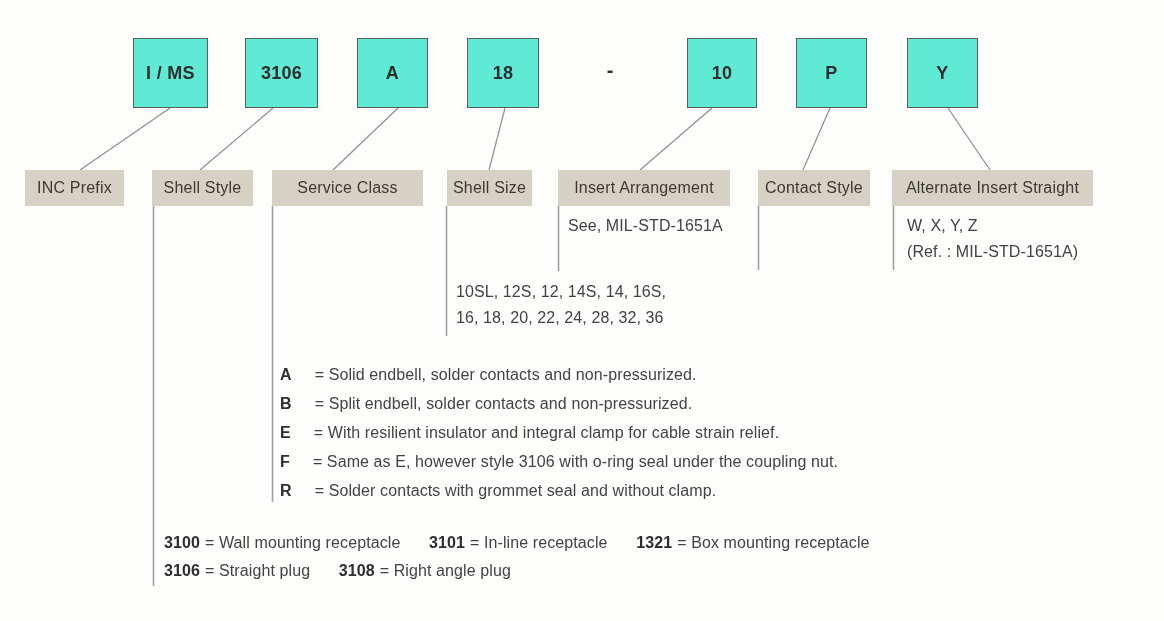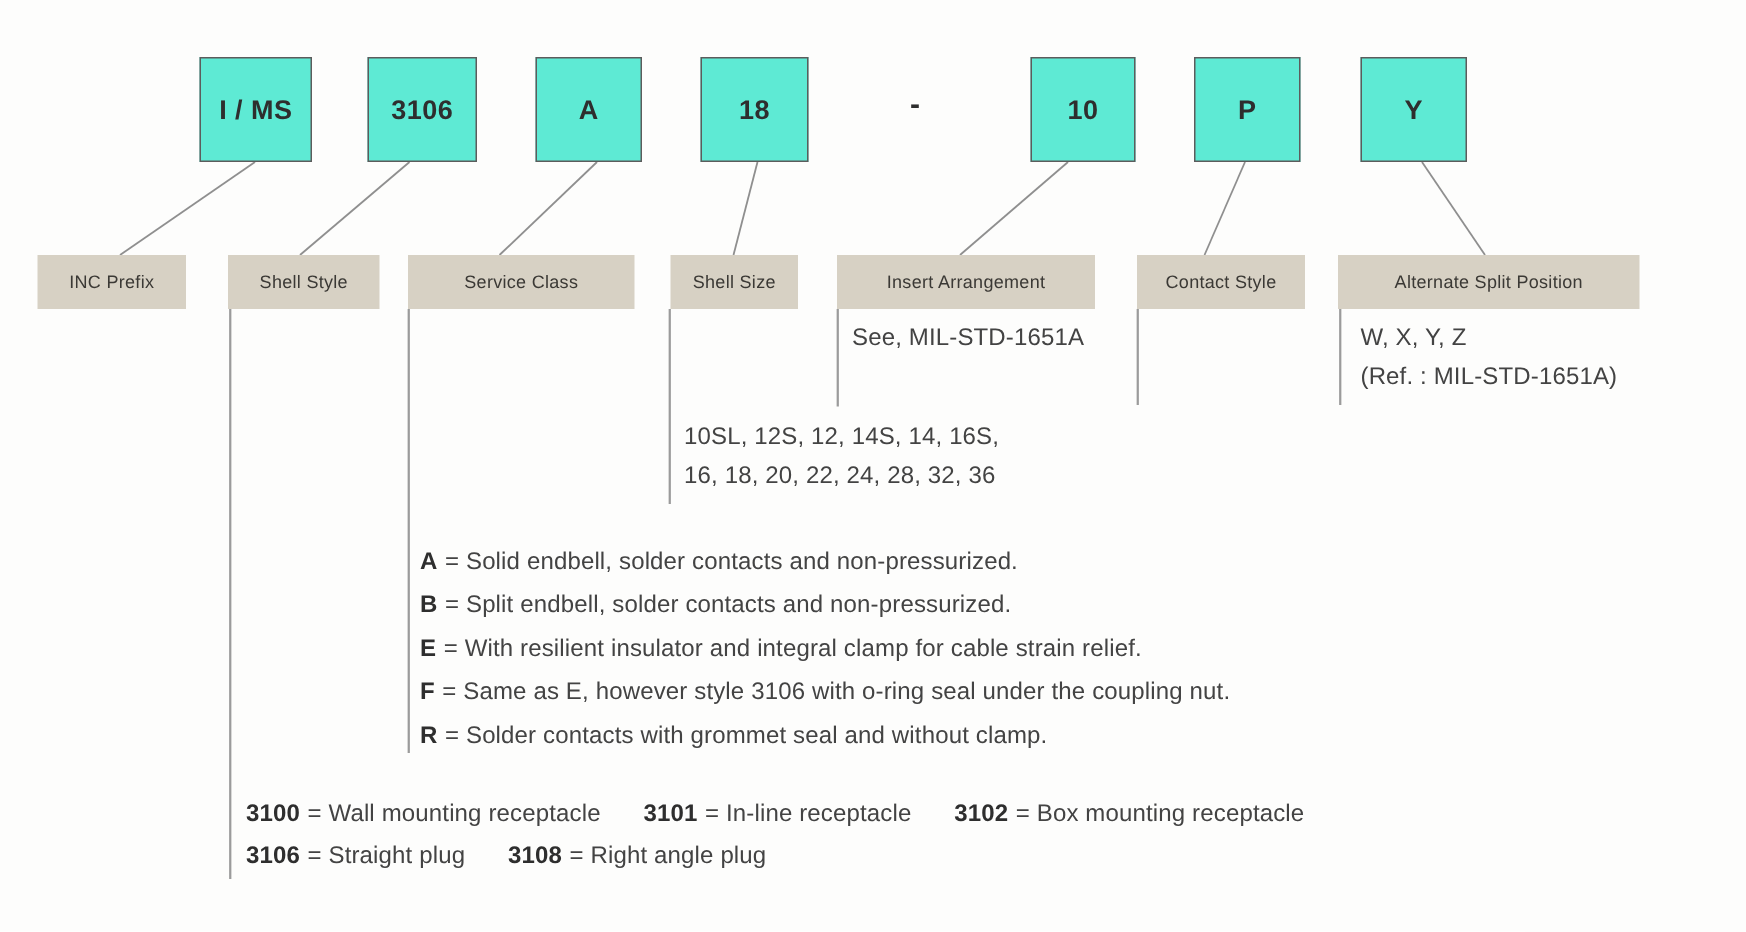--- a/index.html
+++ b/index.html
@@ -48,21 +48,21 @@
     color:var(--code-text);
   }
   .field-label{
     position:absolute;
     top:170px;
     height:36px;
     background:var(--label-bg);
     display:flex;
     align-items:center;
     justify-content:center;
-    font-size:12px;
+    font-size:16px;
     color:#3b3935;
     letter-spacing:.2px;
     white-space:nowrap;
     text-align:center;
   }
   .note{
     position:absolute;
     font-size:16px;
     color:var(--text);
     line-height:26px;
@@ -70,21 +70,21 @@
     letter-spacing:.1px;
   }
   .opt-row{
     position:absolute;
     font-size:16px;
     color:var(--text);
     white-space:nowrap;
     letter-spacing:.1px;
   }
   .opt-row b{color:var(--code-text);}
-  .opt-row .desc{margin-left:5px;}
+  .opt-row .desc{margin-left:23px;}
   .inline-opt{display:inline-block;margin-right:24px;}
   .inline-opt .desc{margin-left:5px;}
 </style>
 </head>
 <body>
 
 <div id="canvas">
 
   <svg class="lines" width="1164" height="621">
 
@@ -112,21 +112,21 @@
   <div class="code-box" style="left:687px;width:70px">10</div>
   <div class="code-box" style="left:796px;width:71px">P</div>
   <div class="code-box" style="left:907px;width:71px">Y</div>
 
   <div class="field-label" style="left:25px;width:99px">INC Prefix</div>
   <div class="field-label" style="left:152px;width:101px">Shell Style</div>
   <div class="field-label" style="left:272px;width:151px">Service Class</div>
   <div class="field-label" style="left:558px;width:172px">Insert Arrangement</div>
   <div class="field-label" style="left:447px;width:85px">Shell Size</div>
   <div class="field-label" style="left:758px;width:112px">Contact Style</div>
-  <div class="field-label" style="left:892px;width:201px">Alternate Split Position</div>
+  <div class="field-label" style="left:892px;width:201px">Alternate Insert Straight</div>
 
   <div class="note" style="left:568px;top:213px">See, MIL-STD-1651A</div>
 
 
   <div class="note" style="left:907px;top:213px">
     <div>W, X, Y, Z</div>
     <div>(Ref. : MIL-STD-1651A)</div>
   </div>
 
   <div class="note" style="left:456px;top:279px">
@@ -146,20 +146,20 @@
   <div class="opt-row" style="left:280px;top:453px">
     <b>F</b><span class="desc">= Same as E, however style 3106 with o-ring seal under the coupling nut.</span>
   </div>
   <div class="opt-row" style="left:280px;top:482px">
     <b>R</b><span class="desc">= Solder contacts with grommet seal and without clamp.</span>
   </div>
 
   <div class="opt-row" style="left:164px;top:534px">
     <span class="inline-opt"><b>3100</b><span class="desc">= Wall mounting receptacle</span></span>
     <span class="inline-opt"><b>3101</b><span class="desc">= In-line receptacle</span></span>
-    <span class="inline-opt"><b>3102</b><span class="desc">= Box mounting receptacle</span></span>
+    <span class="inline-opt"><b>1321</b><span class="desc">= Box mounting receptacle</span></span>
   </div>
   <div class="opt-row" style="left:164px;top:562px">
     <span class="inline-opt"><b>3106</b><span class="desc">= Straight plug</span></span>
     <span class="inline-opt"><b>3108</b><span class="desc">= Right angle plug</span></span>
   </div>
 
 </div>
 
 </body></html>

